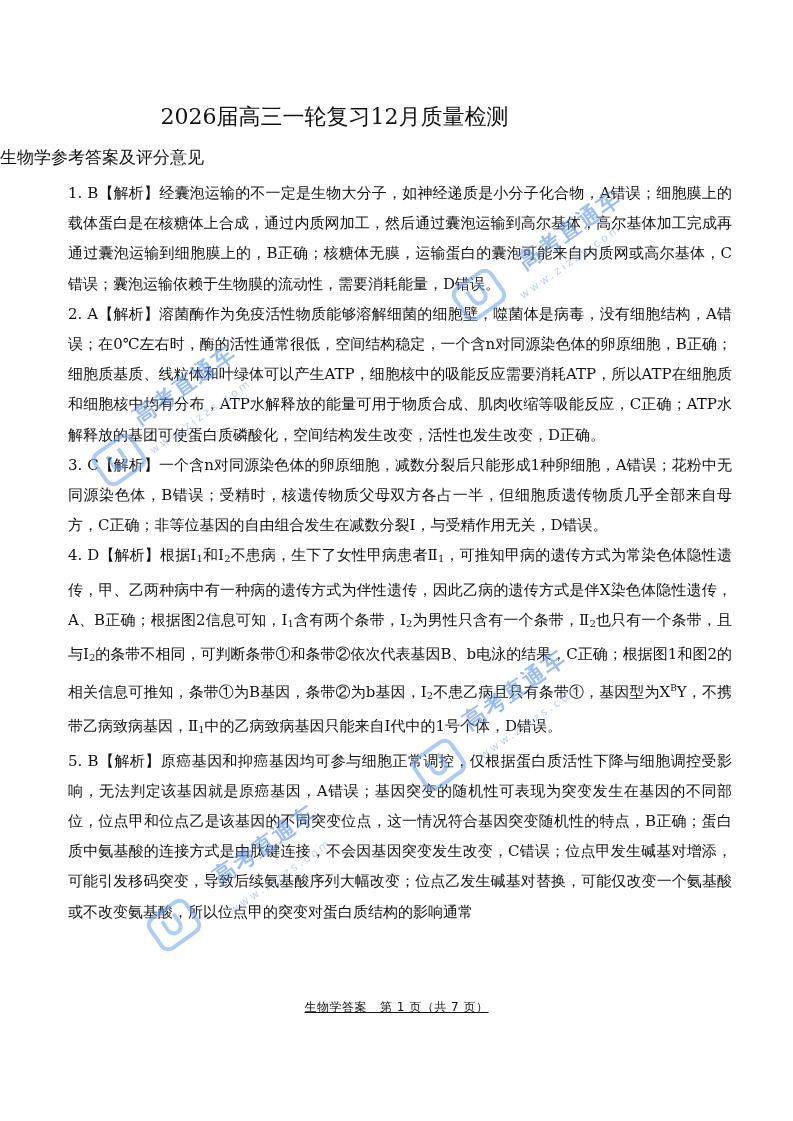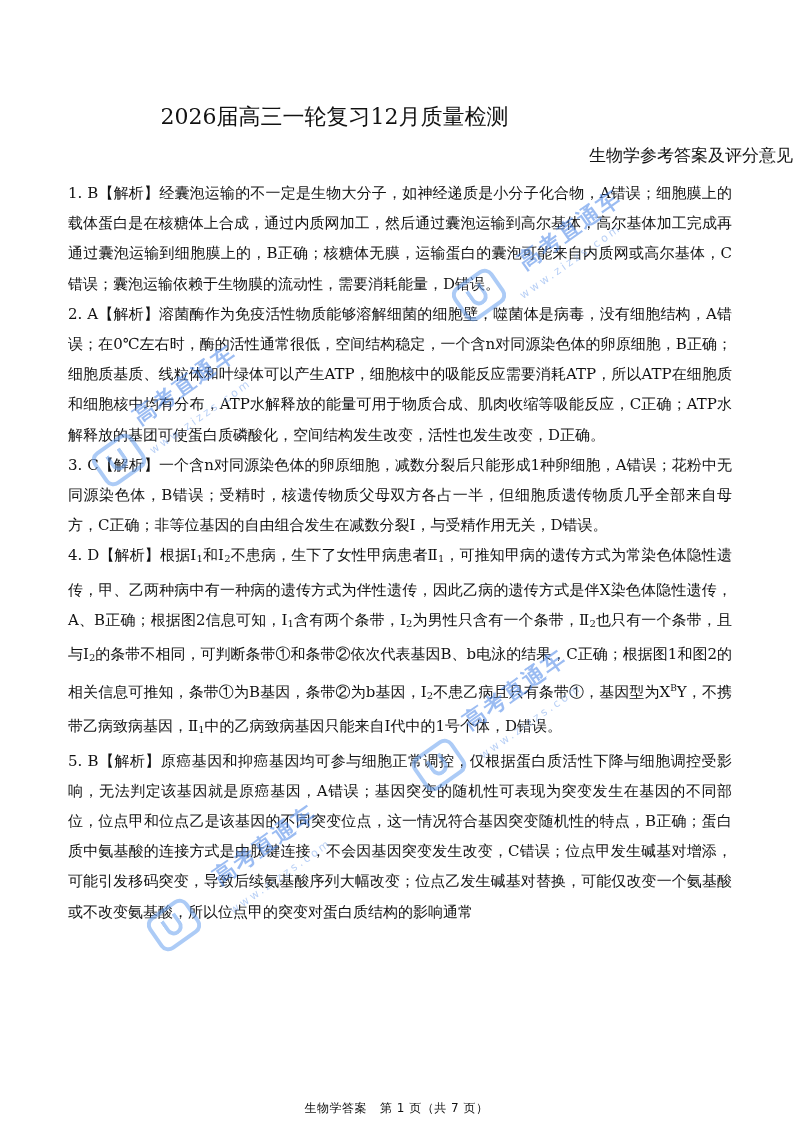--- a/index.html
+++ b/index.html
@@ -1,28 +1,28 @@
 <!DOCTYPE html>
 <html><head>
 <meta charset="utf-8">
 <style>
   html, body { margin: 0; padding: 0; background: #ffffff; }
   body { width: 793px; height: 1121px; position: relative; overflow: hidden;
          font-family: "DejaVu Serif", "Liberation Serif", serif; color: #111; }
   .title { position: absolute; top: 102px; left: 0; width: 641px; text-align: center;
            font-size: 22px; line-height: 30px; color: #111; margin-left: 14px; }
-  .subtitle { position: absolute; top: 144px; left: 0; width: 793px; text-align: right;
-              font-size: 17px; line-height: 26px; color: #111; font-family: Liberation Mono, monospace; }
+  .subtitle { position: absolute; top: 144px; left: 0; width: 793px; text-align: left;
+              font-size: 17px; line-height: 26px; color: #111; }
   .content { position: absolute; top: 178px; left: 68px; width: 664px; }
   .para { font-size: 15px; line-height: 30.2px; text-align: justify; text-align-last: left;
           margin: 0; word-break: break-all; }
   .sub { font-size: 10px; vertical-align: -2px; }
   .sup { font-size: 9px; vertical-align: 6px; }
-  .footer { position: absolute; top: 1100px; left: 0; width: 793px; text-align: center;
-            font-size: 12px; font-family: "DejaVu Sans", "Liberation Sans", sans-serif; color: #111; letter-spacing: 0.5px; }
+  .footer { position: absolute; top: 999px; left: 0; width: 793px; text-align: center;
+            font-size: 12px; font-family: "DejaVu Sans", "Liberation Sans", sans-serif; color: #111; letter-spacing: 0.5px; text-decoration: underline; }
   .wm { position: absolute; pointer-events: none; opacity: 0.55; }
   .wm-logo { width: 48px; height: 40px; border: 4px solid #6aa2f0; border-radius: 10px;
              transform: rotate(-35deg); box-sizing: border-box; }
   .wm-logo::after { content: ""; position: absolute; left: 10px; top: 6px; width: 18px; height: 20px;
              border: 4px solid #6aa2f0; border-top: none; border-radius: 0 0 10px 10px; box-sizing: border-box; }
   .wm-text { color: #4b86e8; font-size: 22px; font-weight: bold; transform: rotate(-35deg);
              font-family: "DejaVu Sans", sans-serif; letter-spacing: 2px; white-space: nowrap; }
   .wm-url { color: #7fa9ee; font-size: 11px; transform: rotate(-35deg); letter-spacing: 3px;
             font-family: "DejaVu Sans", sans-serif; white-space: nowrap; }
 </style>

